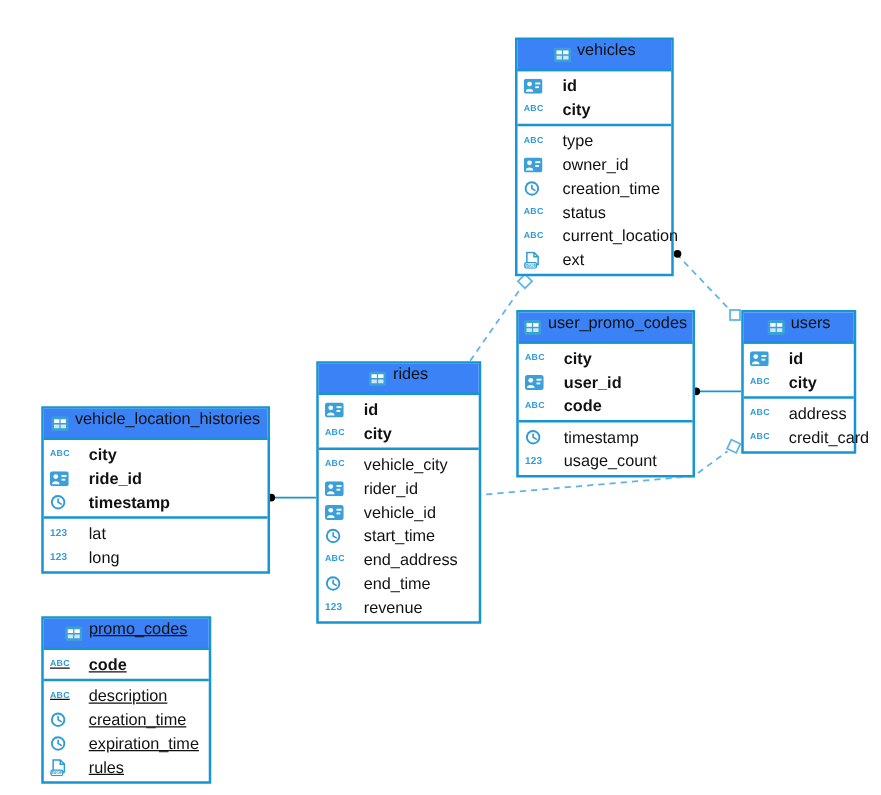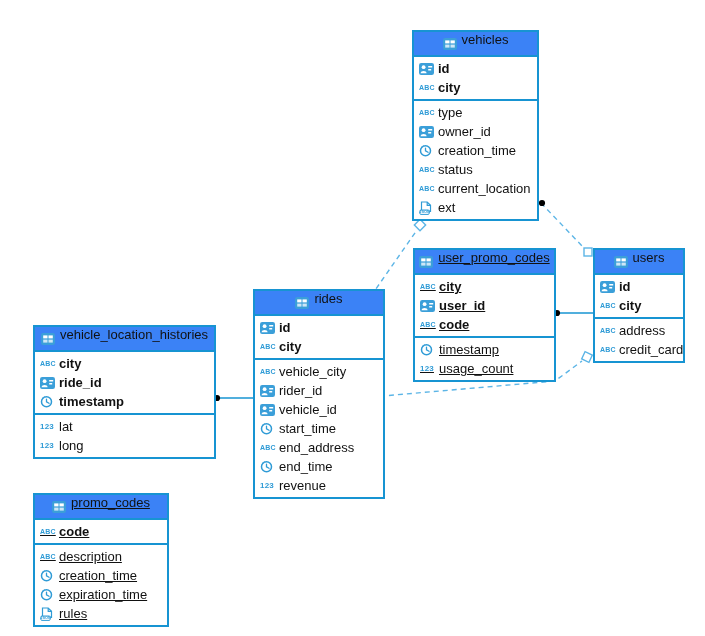--- a/index.html
+++ b/index.html
@@ -15,21 +15,21 @@
     gap:5px; border-bottom:2px solid #1794d2; background:#3b82f6;
   }
   .tname { color:#111111; }
   .section { padding:2px 0; }
   .section.primary { border-bottom:2px solid #1794d2; }
   .row { display:flex; align-items:center; height:19px; padding:0 6px 0 5px; }
   .row.bold .fname { font-weight:700; }
   .icon { width:17px; min-width:17px; display:flex; align-items:center; justify-content:flex-start; }
   .txticon { color:#2f9bd6; font-size:7px; font-weight:700; letter-spacing:0.2px; line-height:1; }
   .numicon { color:#2f9bd6; font-size:8px; font-weight:600; letter-spacing:0.2px; line-height:1; }
-  .fname { margin-left:2px; white-space:nowrap; }
+  .fname { margin-left:14px; white-space:nowrap; }
   path.rel-dashed { stroke:#5cb5e6; stroke-width:1.4; fill:none; stroke-dasharray:5 4; }
   path.rel-solid  { stroke:#1794d2; stroke-width:1.4; fill:none; }
 </style>
 </head>
 <body>
 
 <div id="canvas">
   <svg id="wires" viewBox="0 0 705 636">
       <path d="M214 398 L253 398" class="rel-solid"></path>
       <circle cx="217" cy="398" r="3.1" fill="#000000"></circle>
@@ -126,21 +126,21 @@
               <path d="M2.5 1 H8.2 L11.5 4.3 V10.5 H2.5 Z" fill="#fff" stroke="#2f9bd6" stroke-width="1.2"></path>
               <path d="M8.2 1 V4.3 H11.5" fill="none" stroke="#2f9bd6" stroke-width="1.2"></path>
               <rect x="0.8" y="9" width="9.4" height="4.4" rx="1.2" fill="#fff" stroke="#2f9bd6" stroke-width="1"></rect>
               <text x="5.5" y="12.4" font-size="3.8" font-weight="bold" fill="#2f9bd6" text-anchor="middle" font-family="Liberation Sans, sans-serif">JSON</text>
             </svg>
           </span>
           <span class="fname">ext</span>
         </div>
       </div>
     </div>
-    <div class="table" style="left: 413px; top: 248px; width: 143px; border-color: rgb(23, 148, 210); text-decoration: underline;">
+    <div class="table" style="left: 413px; top: 248px; width: 143px; border-color: rgb(23, 148, 210);">
       <div class="thead">
         <span class="icon" style="width:14px;min-width:14px">
           <svg width="14" height="12" viewBox="0 0 14 12">
             <rect width="14" height="12" rx="2.2" fill="#3b9fd9"></rect>
             <rect x="2.2" y="2.4" width="4.3" height="3" fill="#fff"></rect>
             <rect x="7.5" y="2.4" width="4.3" height="3" fill="#fff"></rect>
             <rect x="2.2" y="6.6" width="4.3" height="3" fill="#fff" opacity="0.75"></rect>
             <rect x="7.5" y="6.6" width="4.3" height="3" fill="#fff" opacity="0.75"></rect>
           </svg>
         </span>

